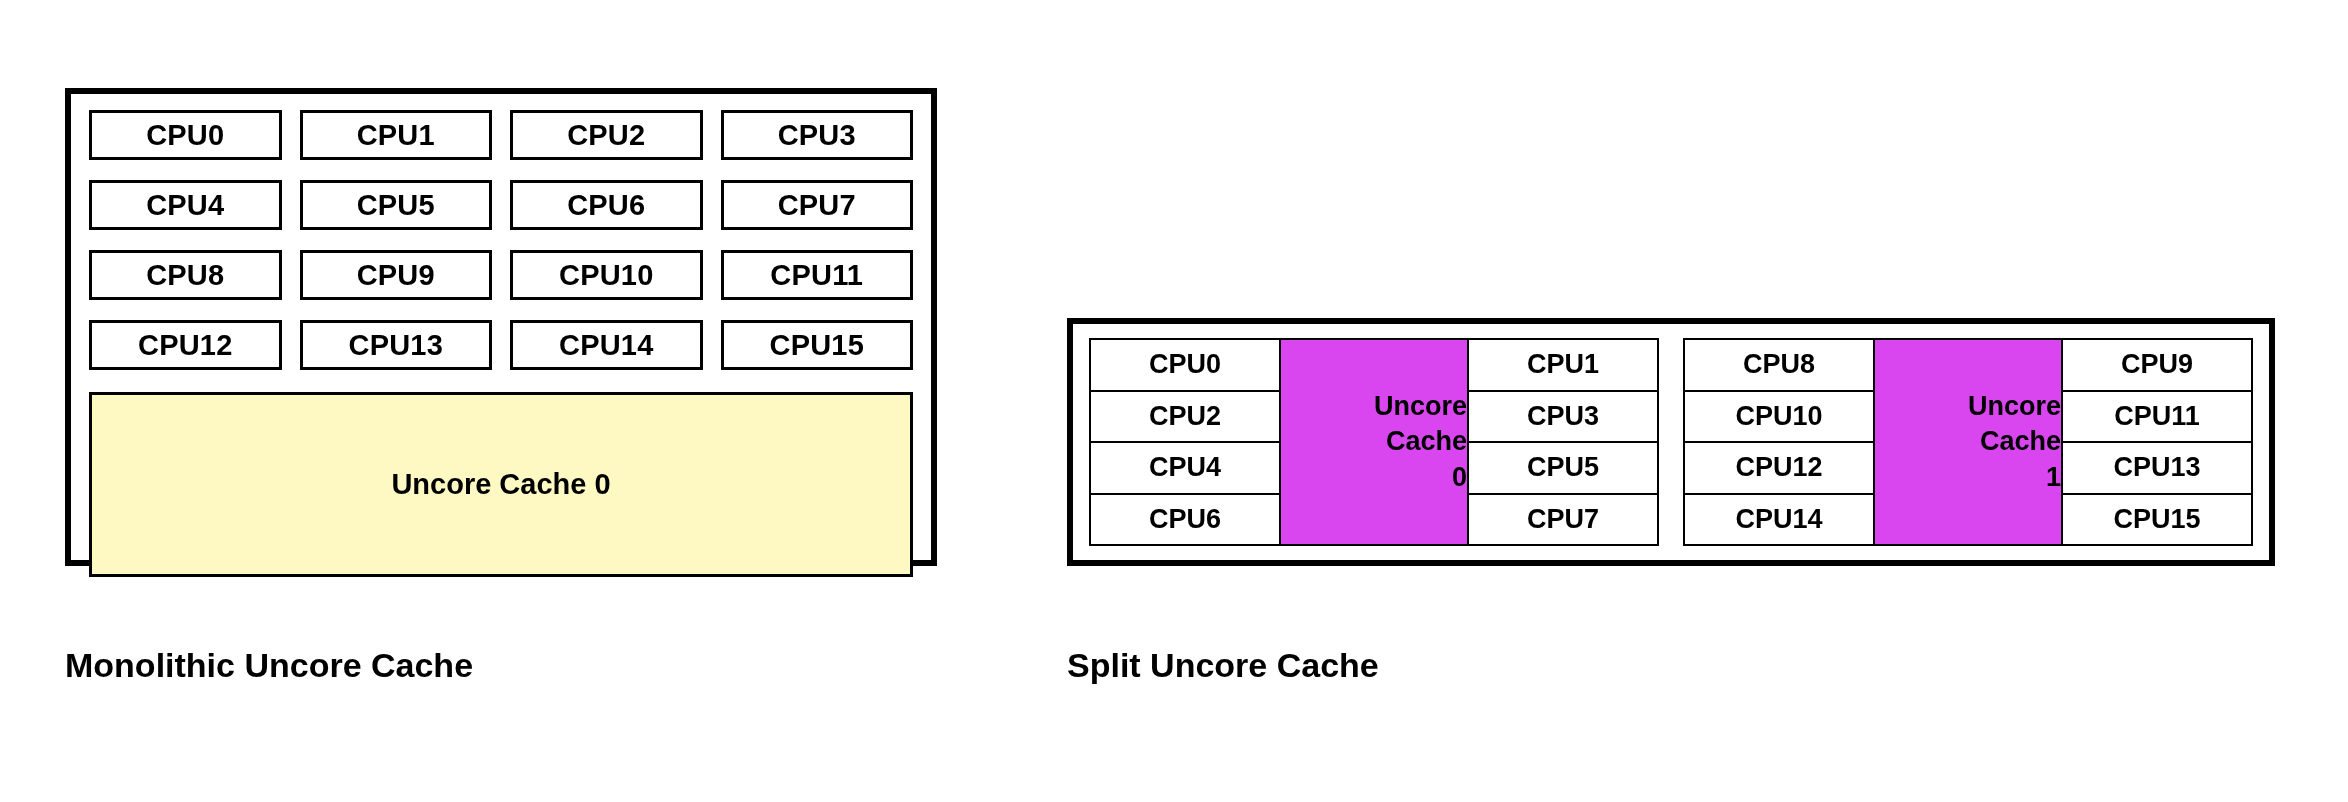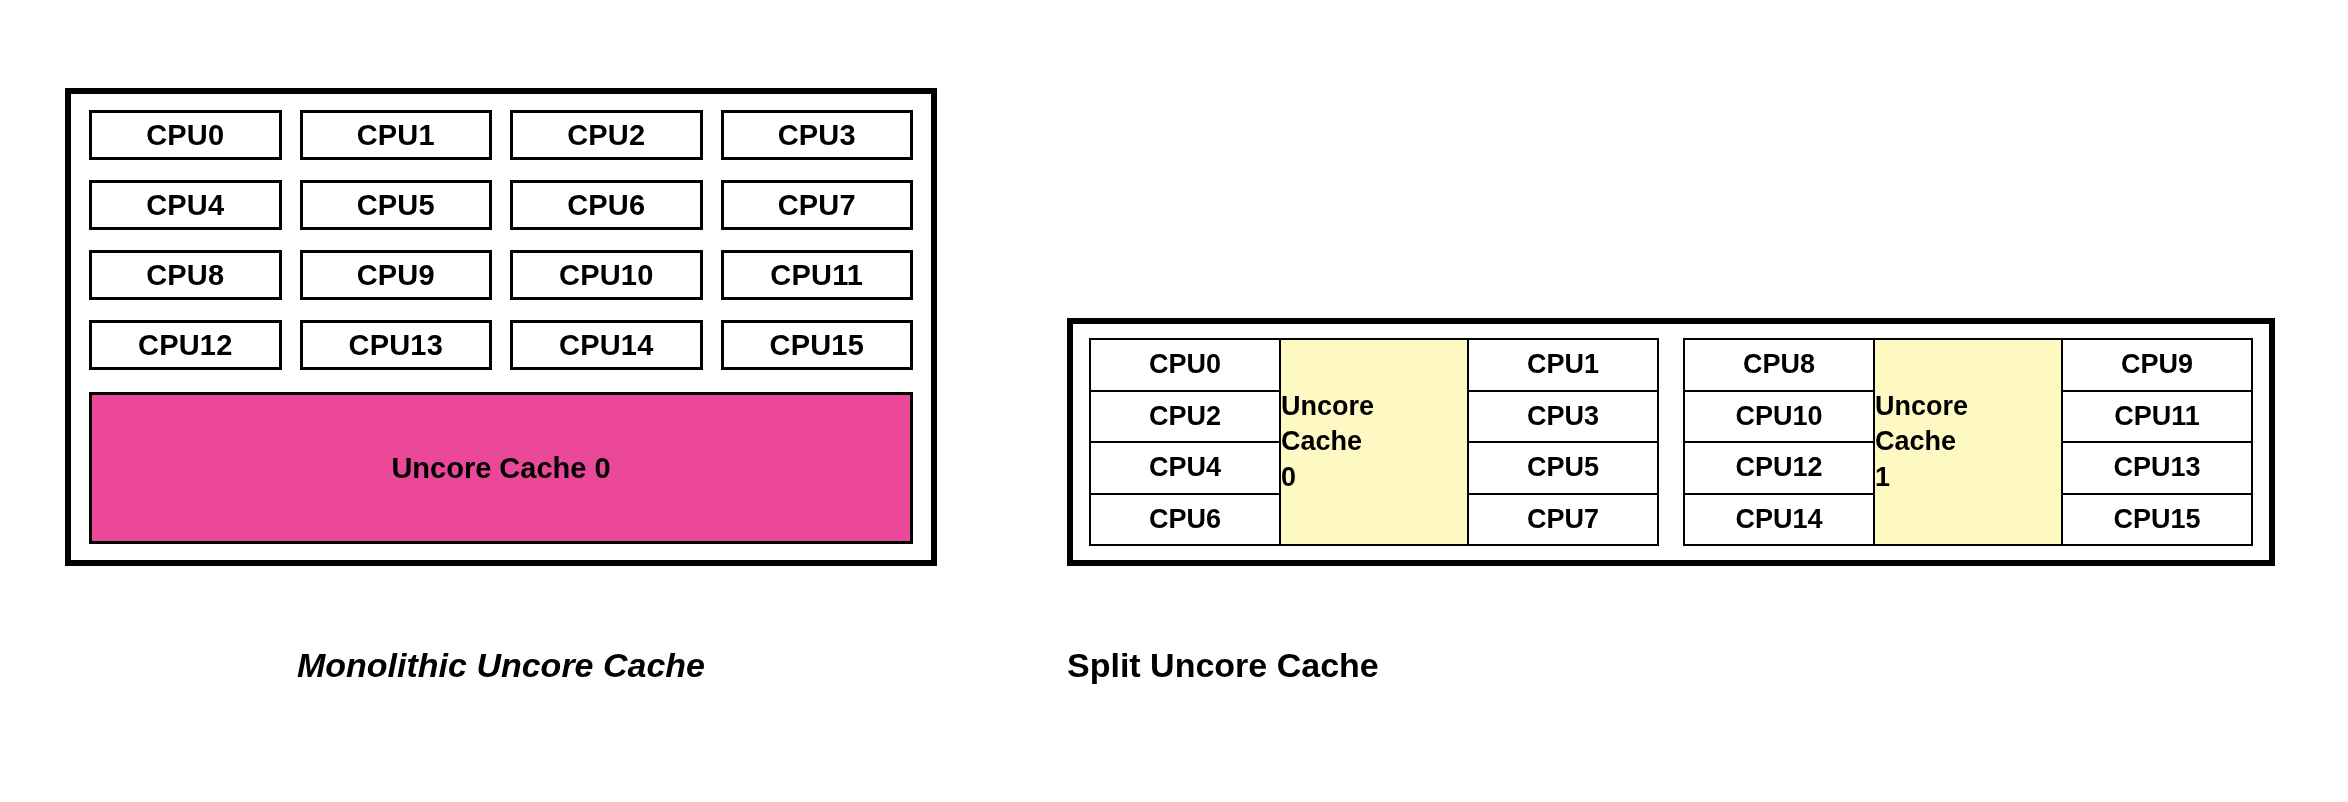--- a/index.html
+++ b/index.html
@@ -48,23 +48,23 @@
     align-items: center;
     justify-content: center;
     font-size: 29px;
     font-weight: bold;
     letter-spacing: 0.2px;
     line-height: 1;
   }
   .uncore-wide {
     box-sizing: border-box;
     margin-top: 22px;
-    height: 152px;
+    height: 185px;
     border: 3px solid #000000;
-    background: #ec4899;
+    background: #fef9c3;
     display: flex;
     align-items: center;
     justify-content: center;
     font-size: 29px;
     font-weight: bold;
     line-height: 1;
   }
 
   
   #split-panel {
@@ -102,24 +102,24 @@
     font-weight: bold;
     line-height: 1;
   }
   .cpu-cell:first-child { margin-top: 0; }
   .uncore-column {
     box-sizing: border-box;
     width: 190px;
     border: 2px solid #000000;
     margin-left: -2px;
     margin-right: -2px;
-    background: #fef9c3;
+    background: #d946ef;
     display: flex;
     flex-direction: column;
-    align-items: flex-start;
+    align-items: flex-end;
     justify-content: center;
     font-size: 27px;
     font-weight: bold;
     line-height: 1.32;
     text-align: center;
   }
   .uncore-column span { display: block; }
 
   
   .caption {
@@ -127,22 +127,20 @@
     font-size: 34px;
     font-weight: bold;
     line-height: 1;
     white-space: nowrap;
     color: #000000;
   }
   #caption-monolithic {
     left: 65px;
     top: 648px;
     width: 872px;
-    text-align: center;
-    font-style: italic;
   }
   #caption-split {
     left: 1067px;
     top: 648px;
     width: 1208px;
   }
 </style>
 </head>
 <body>
 

